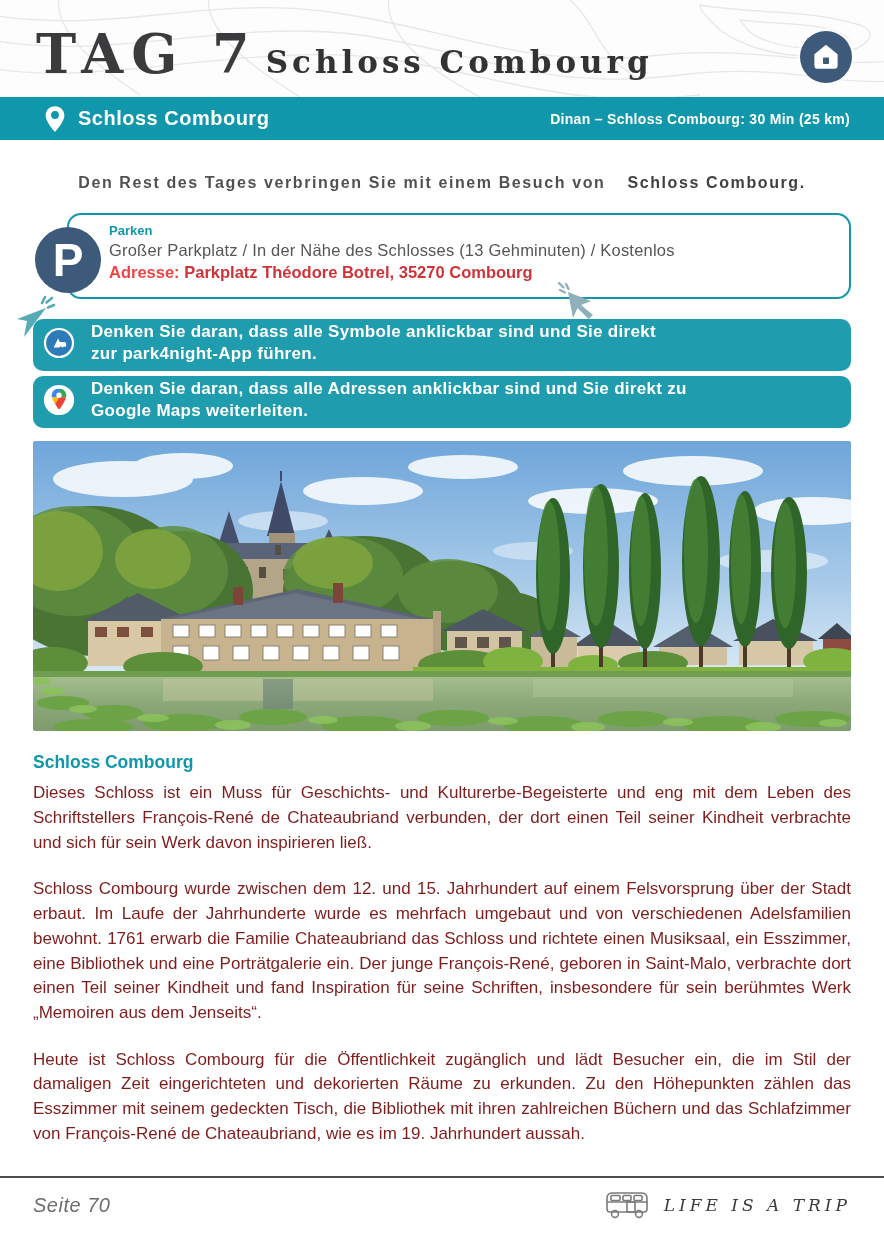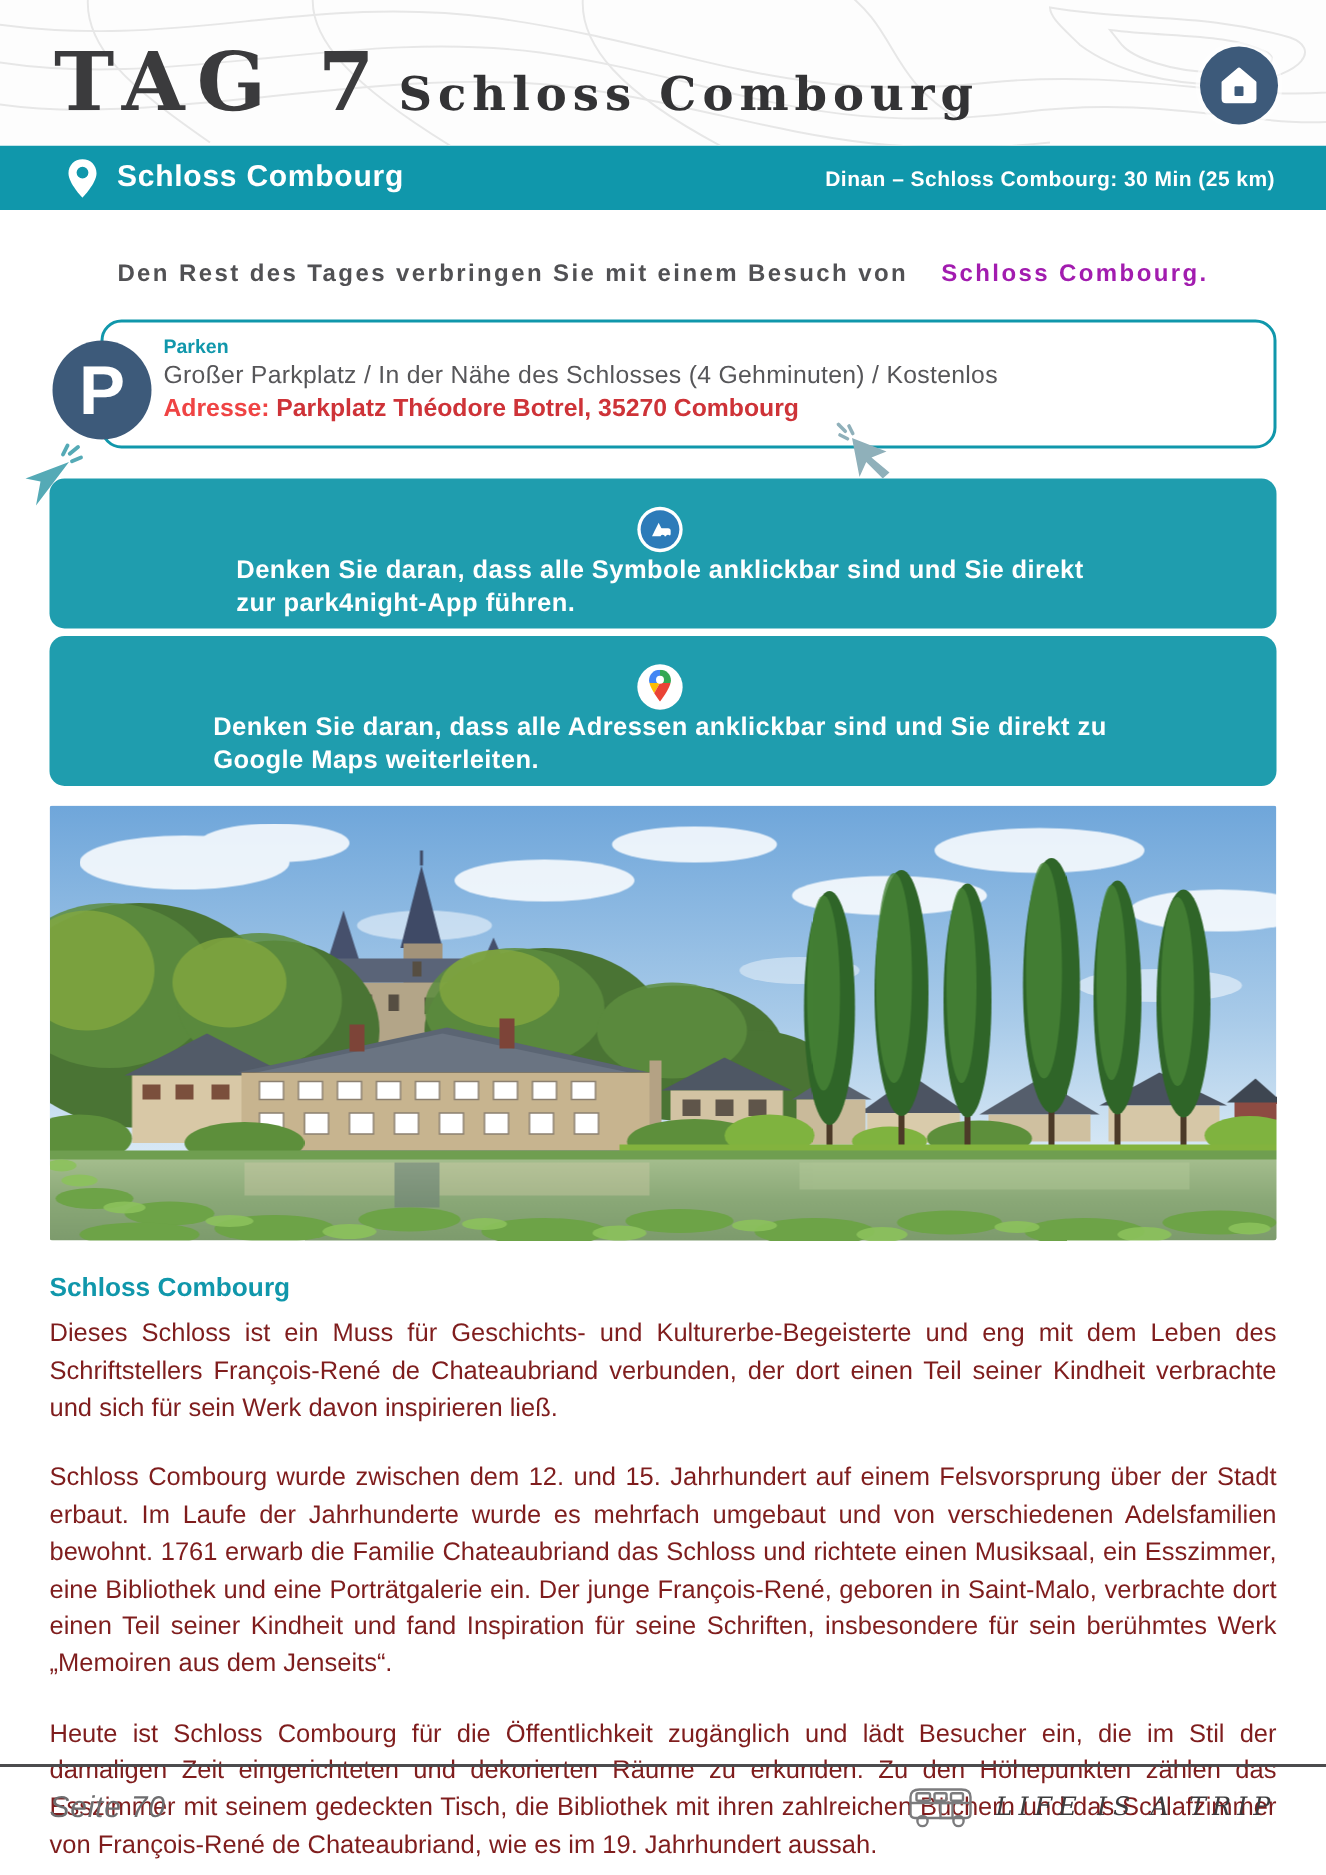--- a/index.html
+++ b/index.html
@@ -61,21 +61,21 @@
   
   .content { padding:0 33px; }
   .intro {
     margin-top:34px;
     text-align:center;
     font-size:16px;
     letter-spacing:1.6px;
     color:#515154;
     font-weight:bold;
   }
-  .intro .hl { color:#a21caf; font-weight:bold;margin-left:16px; }
+  .intro .hl { color:#404040; font-weight:bold;margin-left:16px; }
   
   .park-wrap { position:relative; margin:21px 0 0 34px; }
   .park-box {
     position:relative;
     border:2.5px solid #1097ab;
     border-radius:14px;
     min-height:86px;
     padding:8px 16px 10px 40px;
     background:#ffffff;
   }
@@ -96,24 +96,24 @@
   .addr-value { color:#ce3338; font-weight:bold; cursor:pointer; }
   .cursor-left { position:absolute; left:-52px; bottom:-40px; z-index:3; }
   .cursor-right { position:absolute; left:488px; bottom:-26px; z-index:3; }
   
   .notices { margin-top:20px; }
   .notice {
     background:#1f9dae;
     border-radius:10px;
     color:#ffffff;
     display:flex; align-items:center;
-    padding:18px 14px 6px 10px;
+    gap:16px;
+    padding:2px 14px 6px 10px;
     margin-bottom:5px;
     min-height:46px;
-    flex-direction:column;
   }
   .notice-text { font-size:17px; font-weight:bold; line-height:1.3; letter-spacing:.3px; }
   .notice-icon { flex:0 0 auto; width:32px; height:32px; }
   
   .photo {
     margin-top:13px;
     width:818px; height:290px;
     border-radius:2px;
     overflow:hidden;
     position:relative;
@@ -192,21 +192,21 @@
 <div class="content">
 
   <p class="intro"><span>Den Rest des Tages verbringen Sie mit einem Besuch von </span><span class="hl">Schloss Combourg.</span></p>
 
   <div class="park-wrap">
     <div class="park-box">
       <div class="p-circle">
           <span>P</span>
         </div>
       <div class="park-title">Parken</div>
-      <div class="park-line">Großer Parkplatz / In der Nähe des Schlosses (4 Gehminuten) / Kostenlos</div>
+      <div class="park-line">Großer Parkplatz / In der Nähe des Schlosses (13 Gehminuten) / Kostenlos</div>
       <div class="park-addr"><span class="addr-label">Adresse: </span><span class="addr-value">Parkplatz Théodore Botrel, 35270 Combourg</span></div>
       <svg class="cursor-right" width="42" height="42" viewBox="0 0 42 42">
         <g stroke="#8fb0ba" stroke-width="2.4" stroke-linecap="round">
           <path d="M9 3 L11.5 8"></path>
             <path d="M3 9 L8 11.5"></path>
             <path d="M2 2 L6.5 6.5"></path>
         </g>
         <path d="M11 11 L34 20 L24 24 L36 34 L31.5 38 L20.5 27 L16 37 Z" fill="#8fb0ba"></path>
       </svg>
     </div>

